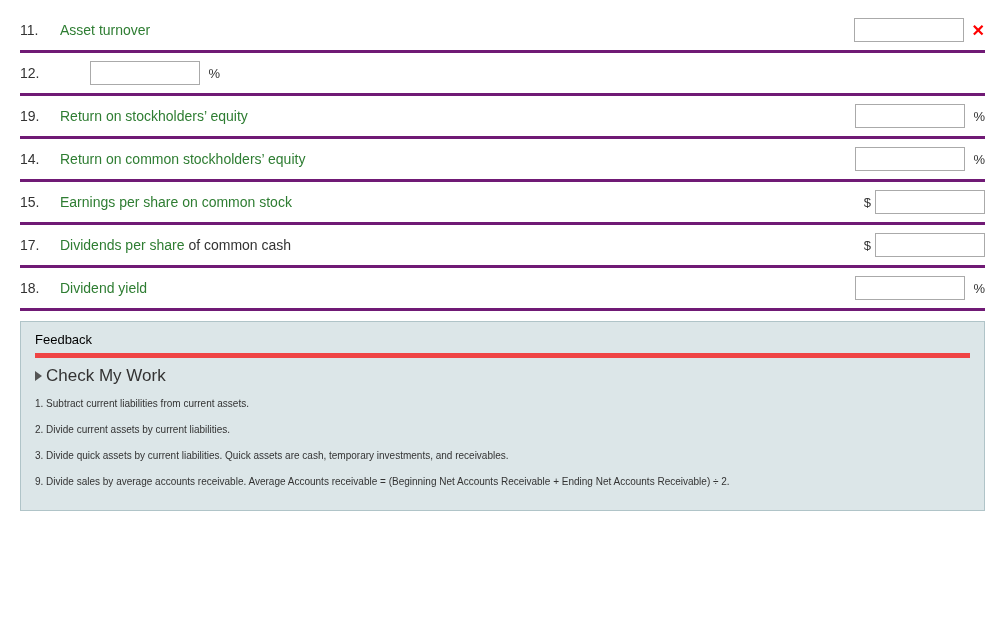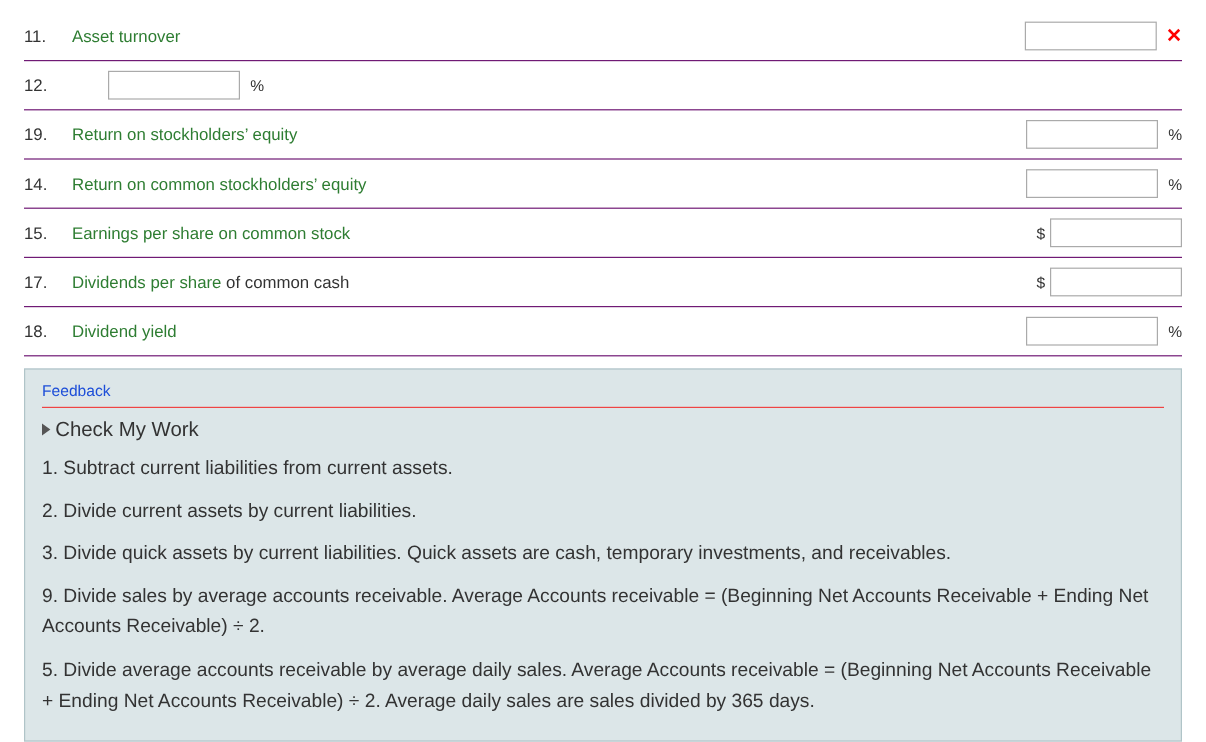--- a/index.html
+++ b/index.html
@@ -17,21 +17,21 @@
 
     .main-content {
       padding: 10px 20px;
       background: #fff;
     }
 
     .row {
       display: flex;
       align-items: center;
       padding: 8px 0;
-      border-bottom: 1px solid #701a75;
+      border-bottom: 3px solid #701a75;
     }
 
     .row-number {
       width: 40px;
       font-weight: normal;
       color: #333;
       flex-shrink: 0;
     }
 
     .row-label {
@@ -80,23 +80,23 @@
 
     .feedback-section {
       background: #dce6e8;
       border: 1px solid #b0c4c8;
       margin-top: 10px;
       padding: 10px 14px;
     }
 
     .feedback-title {
       font-size: 13px;
-      color: #1d4ed8;
+      color: #000000;
       margin-bottom: 8px;
-      border-bottom: 1px solid #ef4444;
+      border-bottom: 5px solid #ef4444;
       padding-bottom: 6px;
     }
 
     .check-my-work {
       display: flex;
       align-items: center;
       gap: 4px;
       font-size: 17px;
       color: #333;
       margin-bottom: 10px;
@@ -105,21 +105,21 @@
     .triangle-icon {
       display: inline-block;
       width: 0;
       height: 0;
       border-top: 5px solid transparent;
       border-bottom: 5px solid transparent;
       border-left: 7px solid #555;
     }
 
     .feedback-items {
-      font-size: 16px;
+      font-size: 10px;
       color: #333;
       line-height: 1.6;
     }
 
     .feedback-items p {
       margin-bottom: 10px;
     }
   </style>
 </head>
 <body>
@@ -187,16 +187,15 @@
     <div class="feedback-title">Feedback</div>
     <div class="check-my-work">
       <span class="triangle-icon"></span>
       <span>Check My Work</span>
     </div>
     <div class="feedback-items" id="feedback-items">
         <p>1. Subtract current liabilities from current assets.</p>
         <p>2. Divide current assets by current liabilities.</p>
         <p>3. Divide quick assets by current liabilities. Quick assets are cash, temporary investments, and receivables.</p>
         <p>9. Divide sales by average accounts receivable. Average Accounts receivable = (Beginning Net Accounts Receivable + Ending Net Accounts Receivable) ÷ 2.</p>
-        <p>5. Divide average accounts receivable by average daily sales. Average Accounts receivable = (Beginning Net Accounts Receivable + Ending Net Accounts Receivable) ÷ 2. Average daily sales are sales divided by 365 days.</p>
       </div>
   </div>
 </div>
 
 </body></html>

